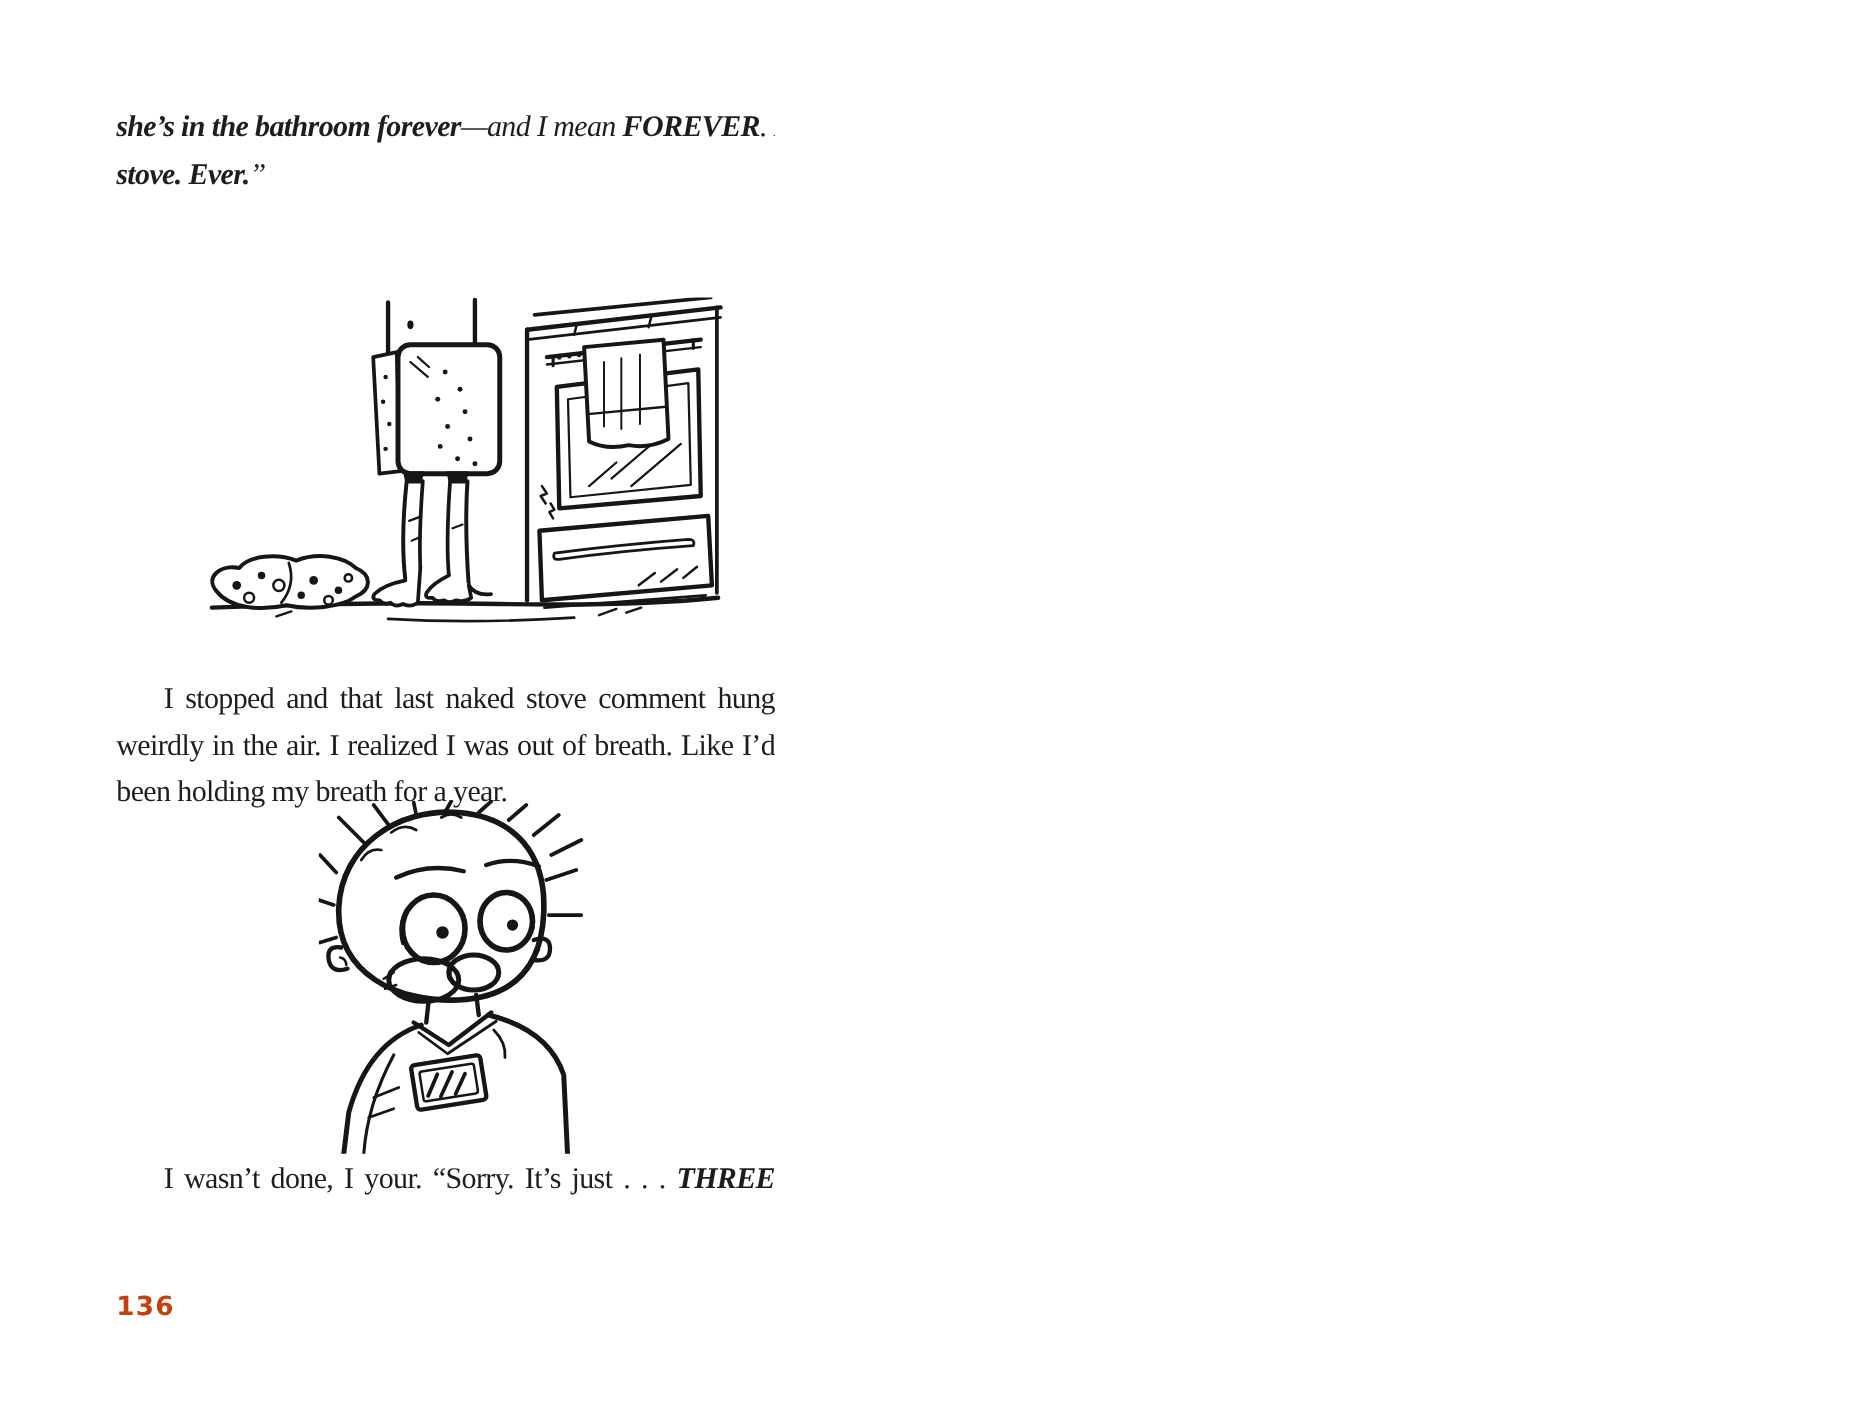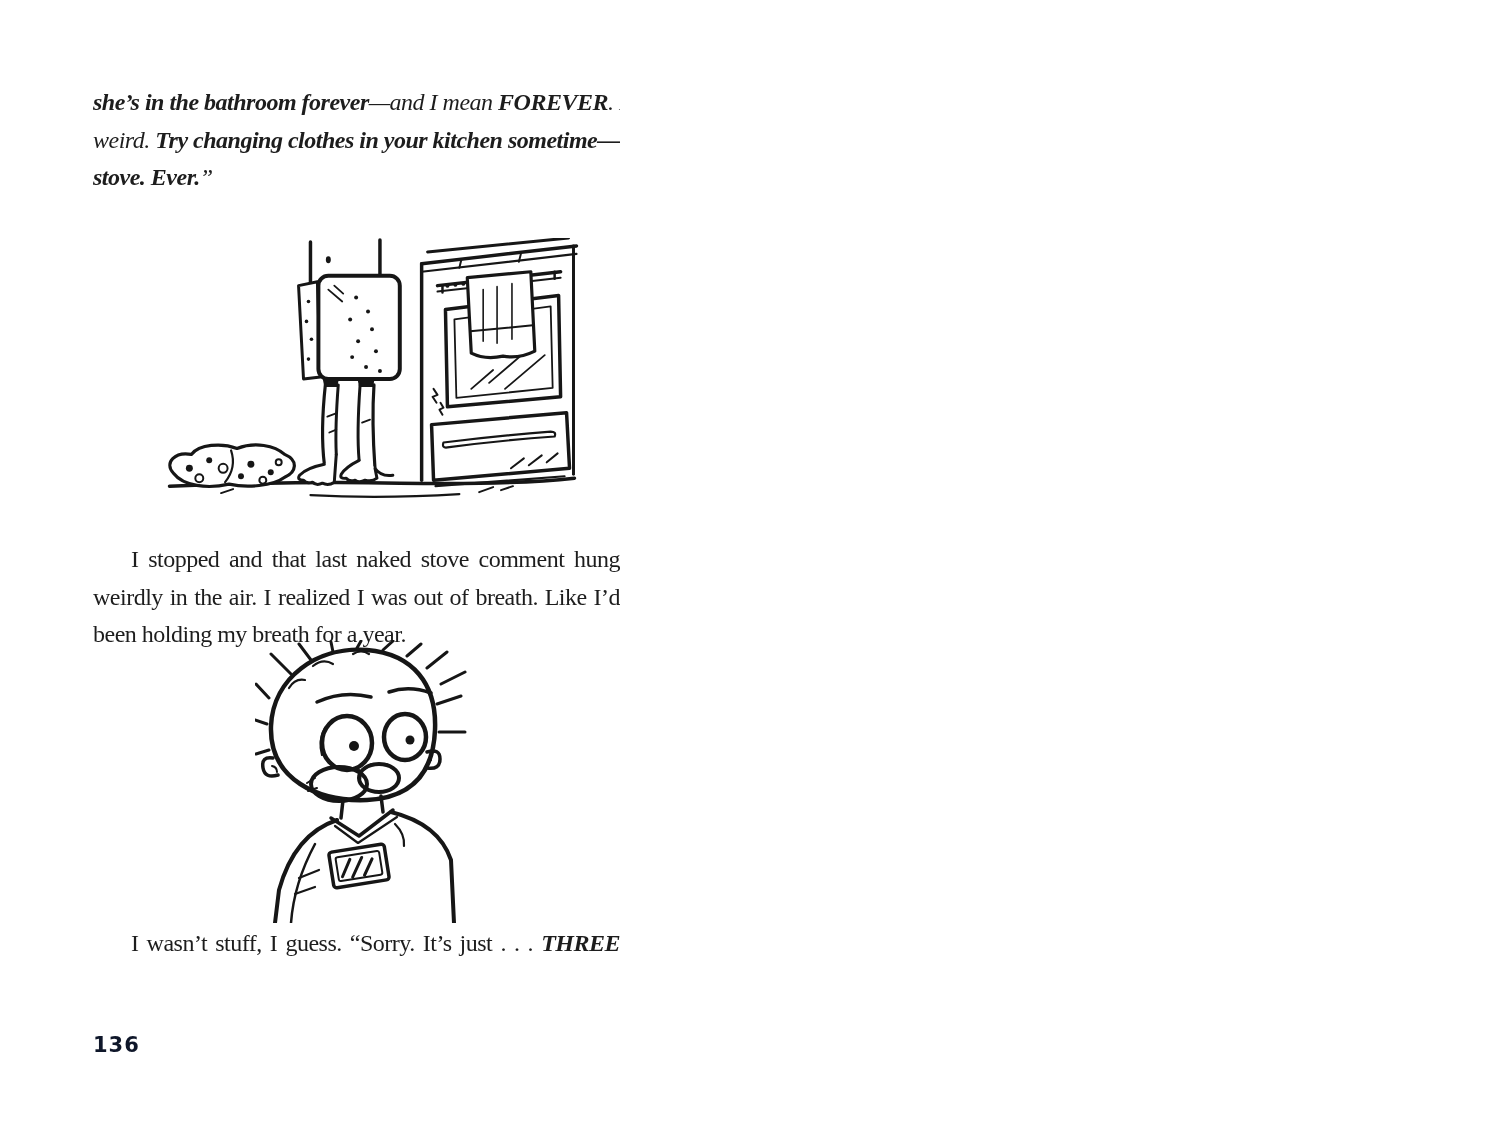--- a/index.html
+++ b/index.html
@@ -21,37 +21,36 @@
   }
   .line.last{text-align-last:left}
   .para.indent .line:first-child{text-indent:38px}
   .rm{font-style:normal;font-weight:400}
   .it{font-style:italic}
   .bdit{font-style:italic;font-weight:700}
   .illus{position:absolute}
   .illus svg{display:block;width:100%;height:100%}
   .pagenum{
     position:absolute;font-family:"DejaVu Sans",sans-serif;
-    font-weight:700;font-size:21px;letter-spacing:1px;color:#0f172a;
+    font-weight:700;font-size:21px;letter-spacing:1px;color:#c2410c;
   }
   #lnum{left:93px;top:1033px}
   #lp1{left:93px;top:84px}
   #l-illus-stove{left:160px;top:238px;width:425px;height:268px}
   #lp2{left:93px;top:541px}
   #l-illus-boy{left:255px;top:640px;width:250px;height:283px}
   #lp3{left:93px;top:925px}
 </style>
 </head>
 <body>
 
 <div class="page" id="page-left">
 
   <div class="para" id="lp1">
       <div class="line"><span class="bdit">she’s in the bathroom forever</span><span class="it">—and I mean </span><span class="bdit">FOREVER</span><span class="it">. It’s</span></div>
-      <div class="line"><span class="it">weird. </span><span class="bdit">Try changing clothes in your kitchen sometime—</span></div>
       <div class="line last"><span class="bdit">stove. Ever.</span><span class="it">”</span></div>
     </div>
 
   <div class="illus" id="l-illus-stove">
     <svg viewBox="0 0 425 270" role="img" aria-label="Cartoon of a person hiding behind a towel next to a stove, polka-dot clothes dropped on the floor">
       <g stroke="#161616" fill="none" stroke-linecap="round" stroke-linejoin="round">
 
         <path d="M8 250 Q130 245 240 247 T416 242" stroke-width="3.5"></path>
         <path d="M150 259 q70 4 150 -1" stroke-width="2.2"></path>
         <path d="M320 256 l14 -5 M342 254 l12 -4 M60 257 l12 -4" stroke-width="2"></path>
@@ -189,21 +188,21 @@
         <g transform="rotate(-9 104 226)">
           <rect x="76" y="208" width="56" height="36" rx="3" fill="#fff" stroke-width="3.5"></rect>
           <rect x="82" y="214" width="44" height="24" rx="2" stroke-width="2"></rect>
           <path d="M86 234 l10 -16 M96 236 l12 -18 M108 236 l10 -15" stroke-width="3"></path>
         </g>
       </g>
     </svg>
   </div>
 
   <div class="para indent" id="lp3">
-      <div class="line"><span class="rm">I wasn’t stuff, I guess. “Sorry. It’s just . . . </span><span class="bdit">THREE</span></div>
+      <div class="line"><span class="rm">I wasn’t done, I your. “Sorry. It’s just . . . </span><span class="bdit">THREE</span></div>
     </div>
 
   <div class="pagenum" id="lnum">136</div>
 </div>
 
 <div class="page" id="page-right">
 
   
 
   

